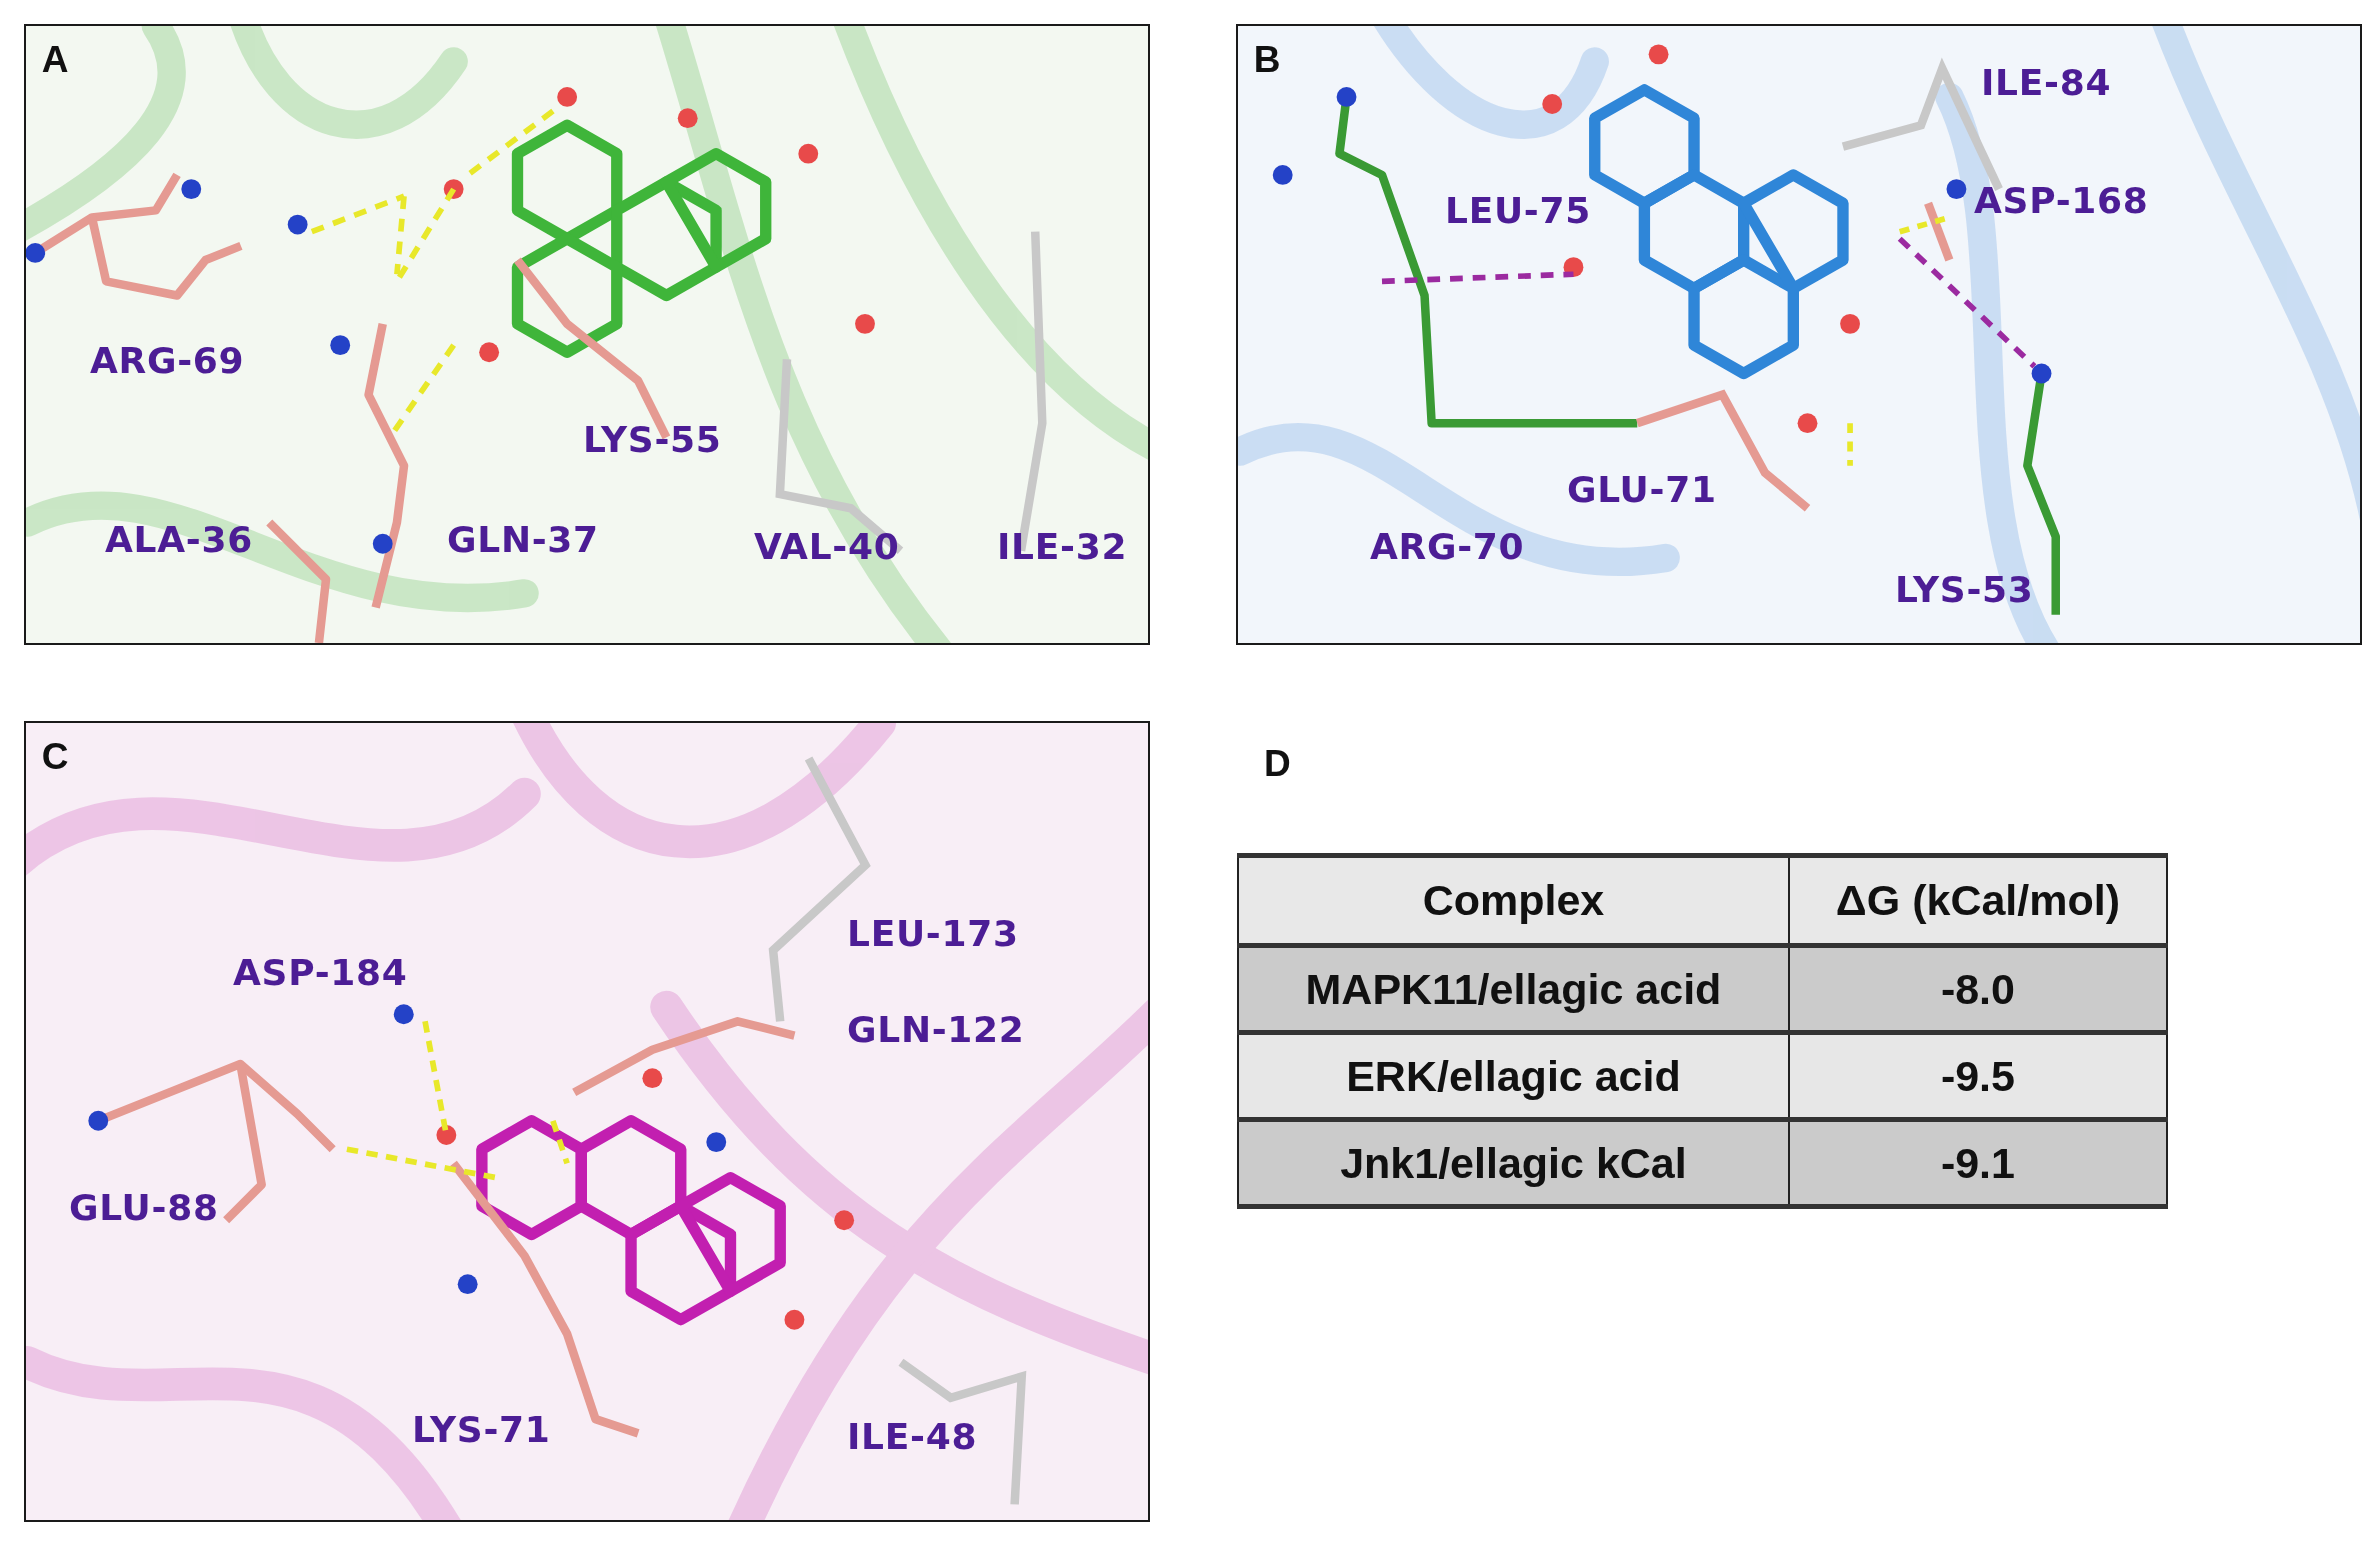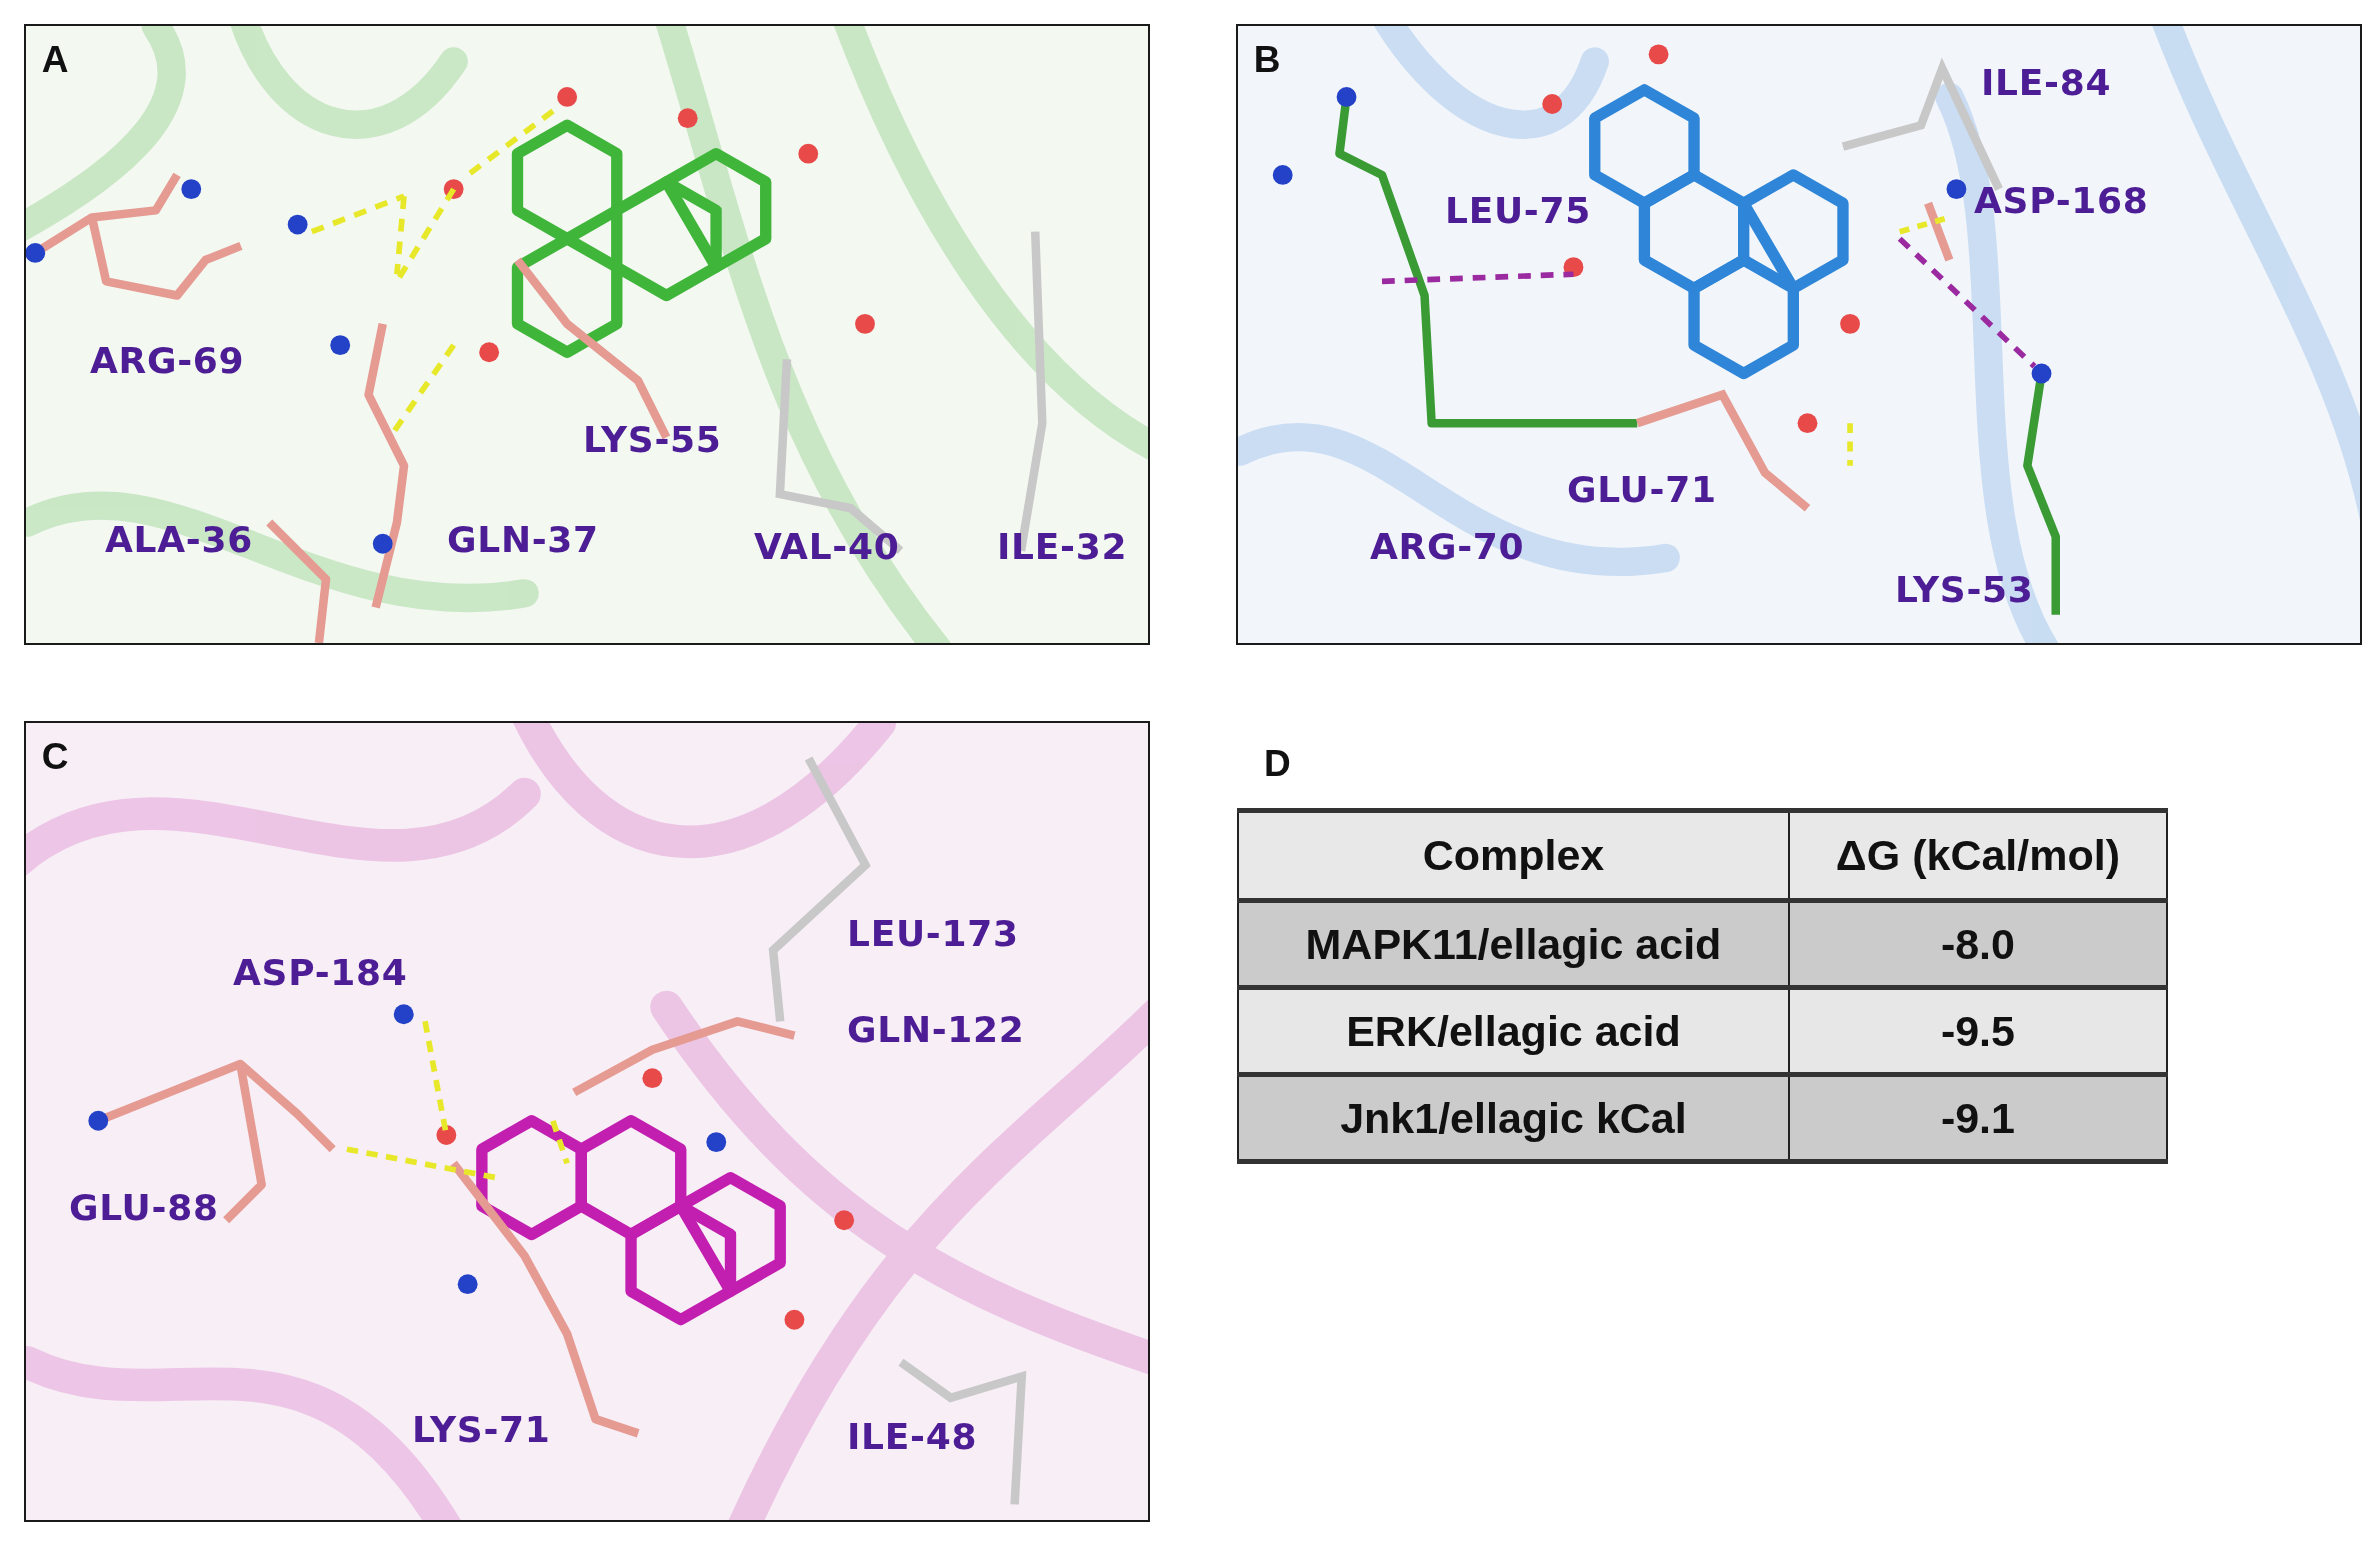--- a/index.html
+++ b/index.html
@@ -5,21 +5,21 @@
   html,body{margin:0;padding:0;background:#ffffff;}
   body{width:2377px;height:1545px;position:relative;overflow:hidden;font-family:"DejaVu Sans","Liberation Sans",sans-serif;}
   .panel{position:absolute;border:2.9px solid #1a1a1a;overflow:hidden;box-sizing:border-box;}
   .panel svg{position:absolute;left:0;top:0;width:100%;height:100%;}
   .panel-letter{position:absolute;font-weight:bold;font-size:37px;color:#111;font-family:"Liberation Sans","DejaVu Sans",sans-serif;}
   .res{position:absolute;font-weight:bold;font-size:36px;color:#4c1d95;letter-spacing:0.7px;white-space:nowrap;}
   #pA{left:24px;top:24px;width:1126px;height:621px;background:#f3f8f1;}
   #pB{left:1236px;top:24px;width:1126px;height:621px;background:#f2f6fb;}
   #pC{left:24px;top:721px;width:1126px;height:801px;background:#f8eef6;}
   #pD-letter{left:1264px;top:743px;}
-  table.dg{position:absolute;left:1237px;top:808px;width:931px;border-collapse:collapse;font-family:"Liberation Sans","DejaVu Sans",sans-serif;}
+  table.dg{position:absolute;left:1237px;top:853px;width:931px;border-collapse:collapse;font-family:"Liberation Sans","DejaVu Sans",sans-serif;}
   table.dg th,table.dg td{border-left:2.1px solid #222;border-right:2.1px solid #222;border-top:5px solid #333;border-bottom:5px solid #333;height:80px;text-align:center;font-size:43px;color:#111;font-weight:bold;}
   table.dg th{background:#e8e8e8;font-weight:bold;height:83px;}
   table.dg tr.alt td{background:#cbcbcb;}
   table.dg tr.plain td{background:#e7e7e7;margin-left:24px;}
 </style>
 </head>
 <body>
 
 <div class="panel" id="pA">
   <svg viewBox="0 0 1576 870">

